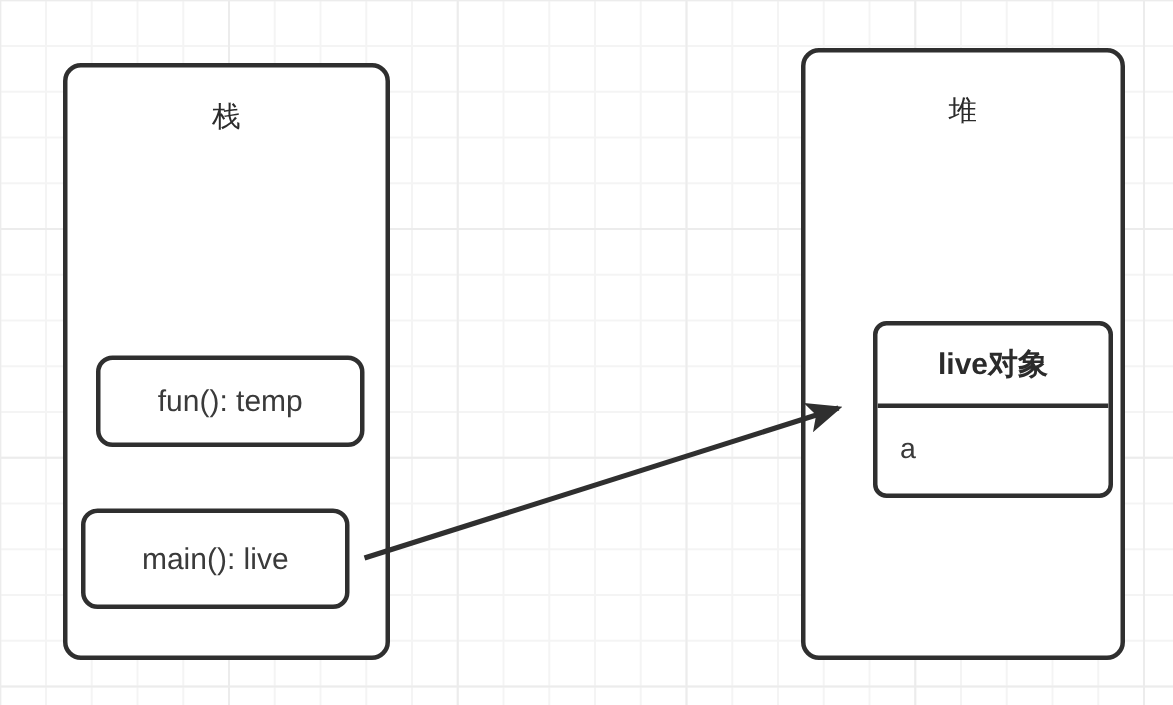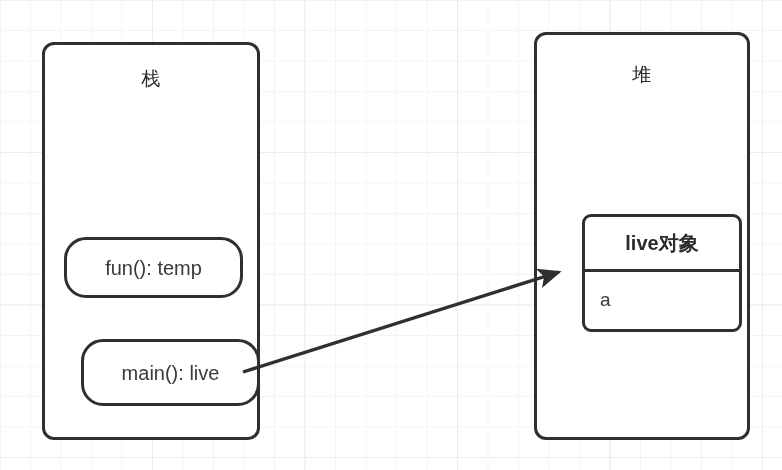--- a/index.html
+++ b/index.html
@@ -49,21 +49,21 @@
     color: #2b2b2b;
     line-height: 22px;
     letter-spacing: 0.5px;
   }
 
   .frame-box {
     position: absolute;
     box-sizing: border-box;
     background: #ffffff;
     border: 3px solid #2f2f2f;
-    border-radius: 22px;
+    border-radius: 11px;
     display: flex;
     align-items: center;
     justify-content: center;
   }
 
   .frame-label {
     font-size: 20px;
     color: #3a3a3a;
     line-height: 24px;
     white-space: nowrap;
@@ -125,21 +125,21 @@
 <div id="canvas">
 
   <div class="container-box" style="left:42px; top:42px; width:218px; height:398px;">
     <div class="container-title" style="top:23px;">栈</div>
   </div>
 
   <div class="frame-box" style="left:64px; top:237px; width:179px; height:61px;">
     <span class="frame-label">fun(): temp</span>
   </div>
 
-  <div class="frame-box" style="left:81px; top:339px; width:179px; height:67px;">
+  <div class="frame-box" style="left:54px; top:339px; width:179px; height:67px;">
     <span class="frame-label">main(): live</span>
   </div>
 
   <div class="container-box" style="left:534px; top:32px; width:216px; height:408px;">
     <div class="container-title" style="top:29px;">堆</div>
   </div>
 
   <div class="object-box" style="left:562px; top:214px; width:160px; height:118px;">
     <div class="object-header">
       <span class="object-header-label">live对象</span>

